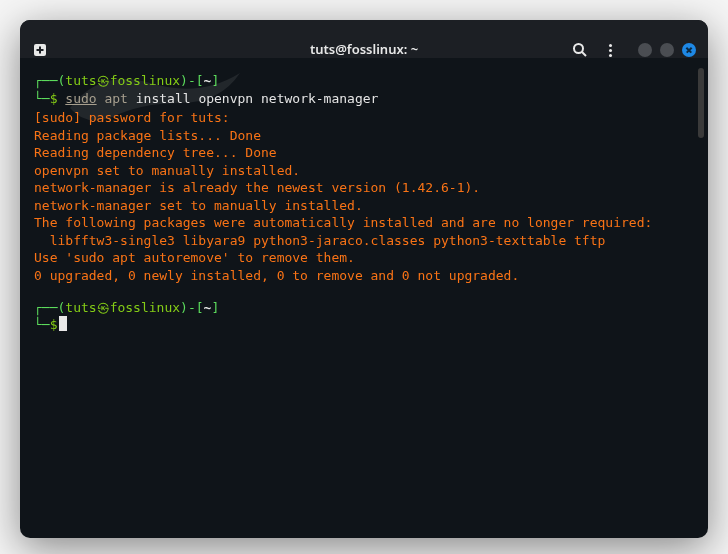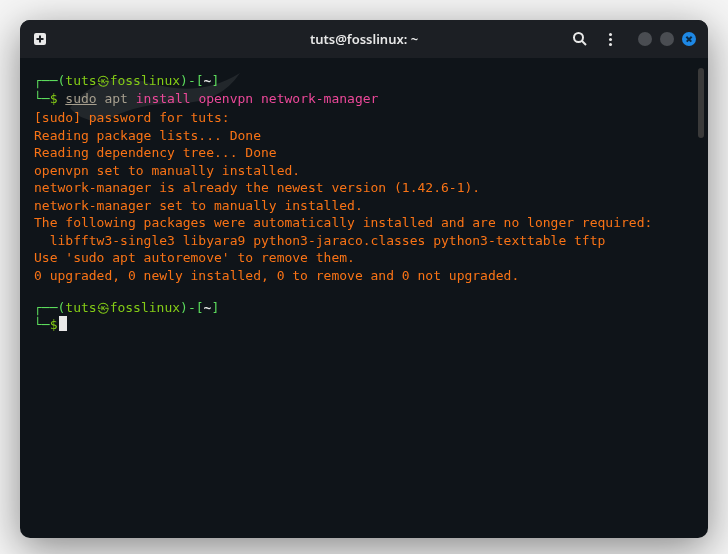--- a/index.html
+++ b/index.html
@@ -15,22 +15,22 @@
       width: 688px;
       background: #0f1419;
       border-radius: 10px;
       overflow: hidden;
       box-shadow: 0 10px 40px rgba(0,0,0,0.45);
     }
     .titlebar {
       height: 38px;
       background: #1c1f24;
       display: flex;
-      align-items: center;
-      padding: 9px 12px;
+      align-items: flex-end;
+      padding: 0 12px;
       position: relative;
     }
     .tab-icon {
       width: 16px;
       height: 16px;
       display: flex;
       align-items: center;
       justify-content: center;
       margin-right: 10px;
     }
@@ -98,21 +98,21 @@
       opacity: 0.08;
       pointer-events: none;
     }
     .content { position: relative; z-index: 1; }
     .prompt-block { margin-bottom: 2px; }
     .pl1, .pl2 { display: flex; white-space: pre; }
     .blue { color: #84cc16; font-weight: normal; }
     .green { color: #5cdb5c; }
     .whiteb { color: #e8e8e8; font-weight: bold; }
     .dim { color: #a79f8e; text-align: right; }
-    .cmd-in { color: #ec4899; }
+    .cmd-in { color: #e5e5e5; }
     .under { text-decoration: underline; }
     .output { color: #f97316; white-space: pre-wrap; }
     .cursor {
       display: inline-block;
       width: 8px;
       height: 15px;
       background: #e8e8e8;
       vertical-align: text-bottom;
       margin-left: 2px;
     }

